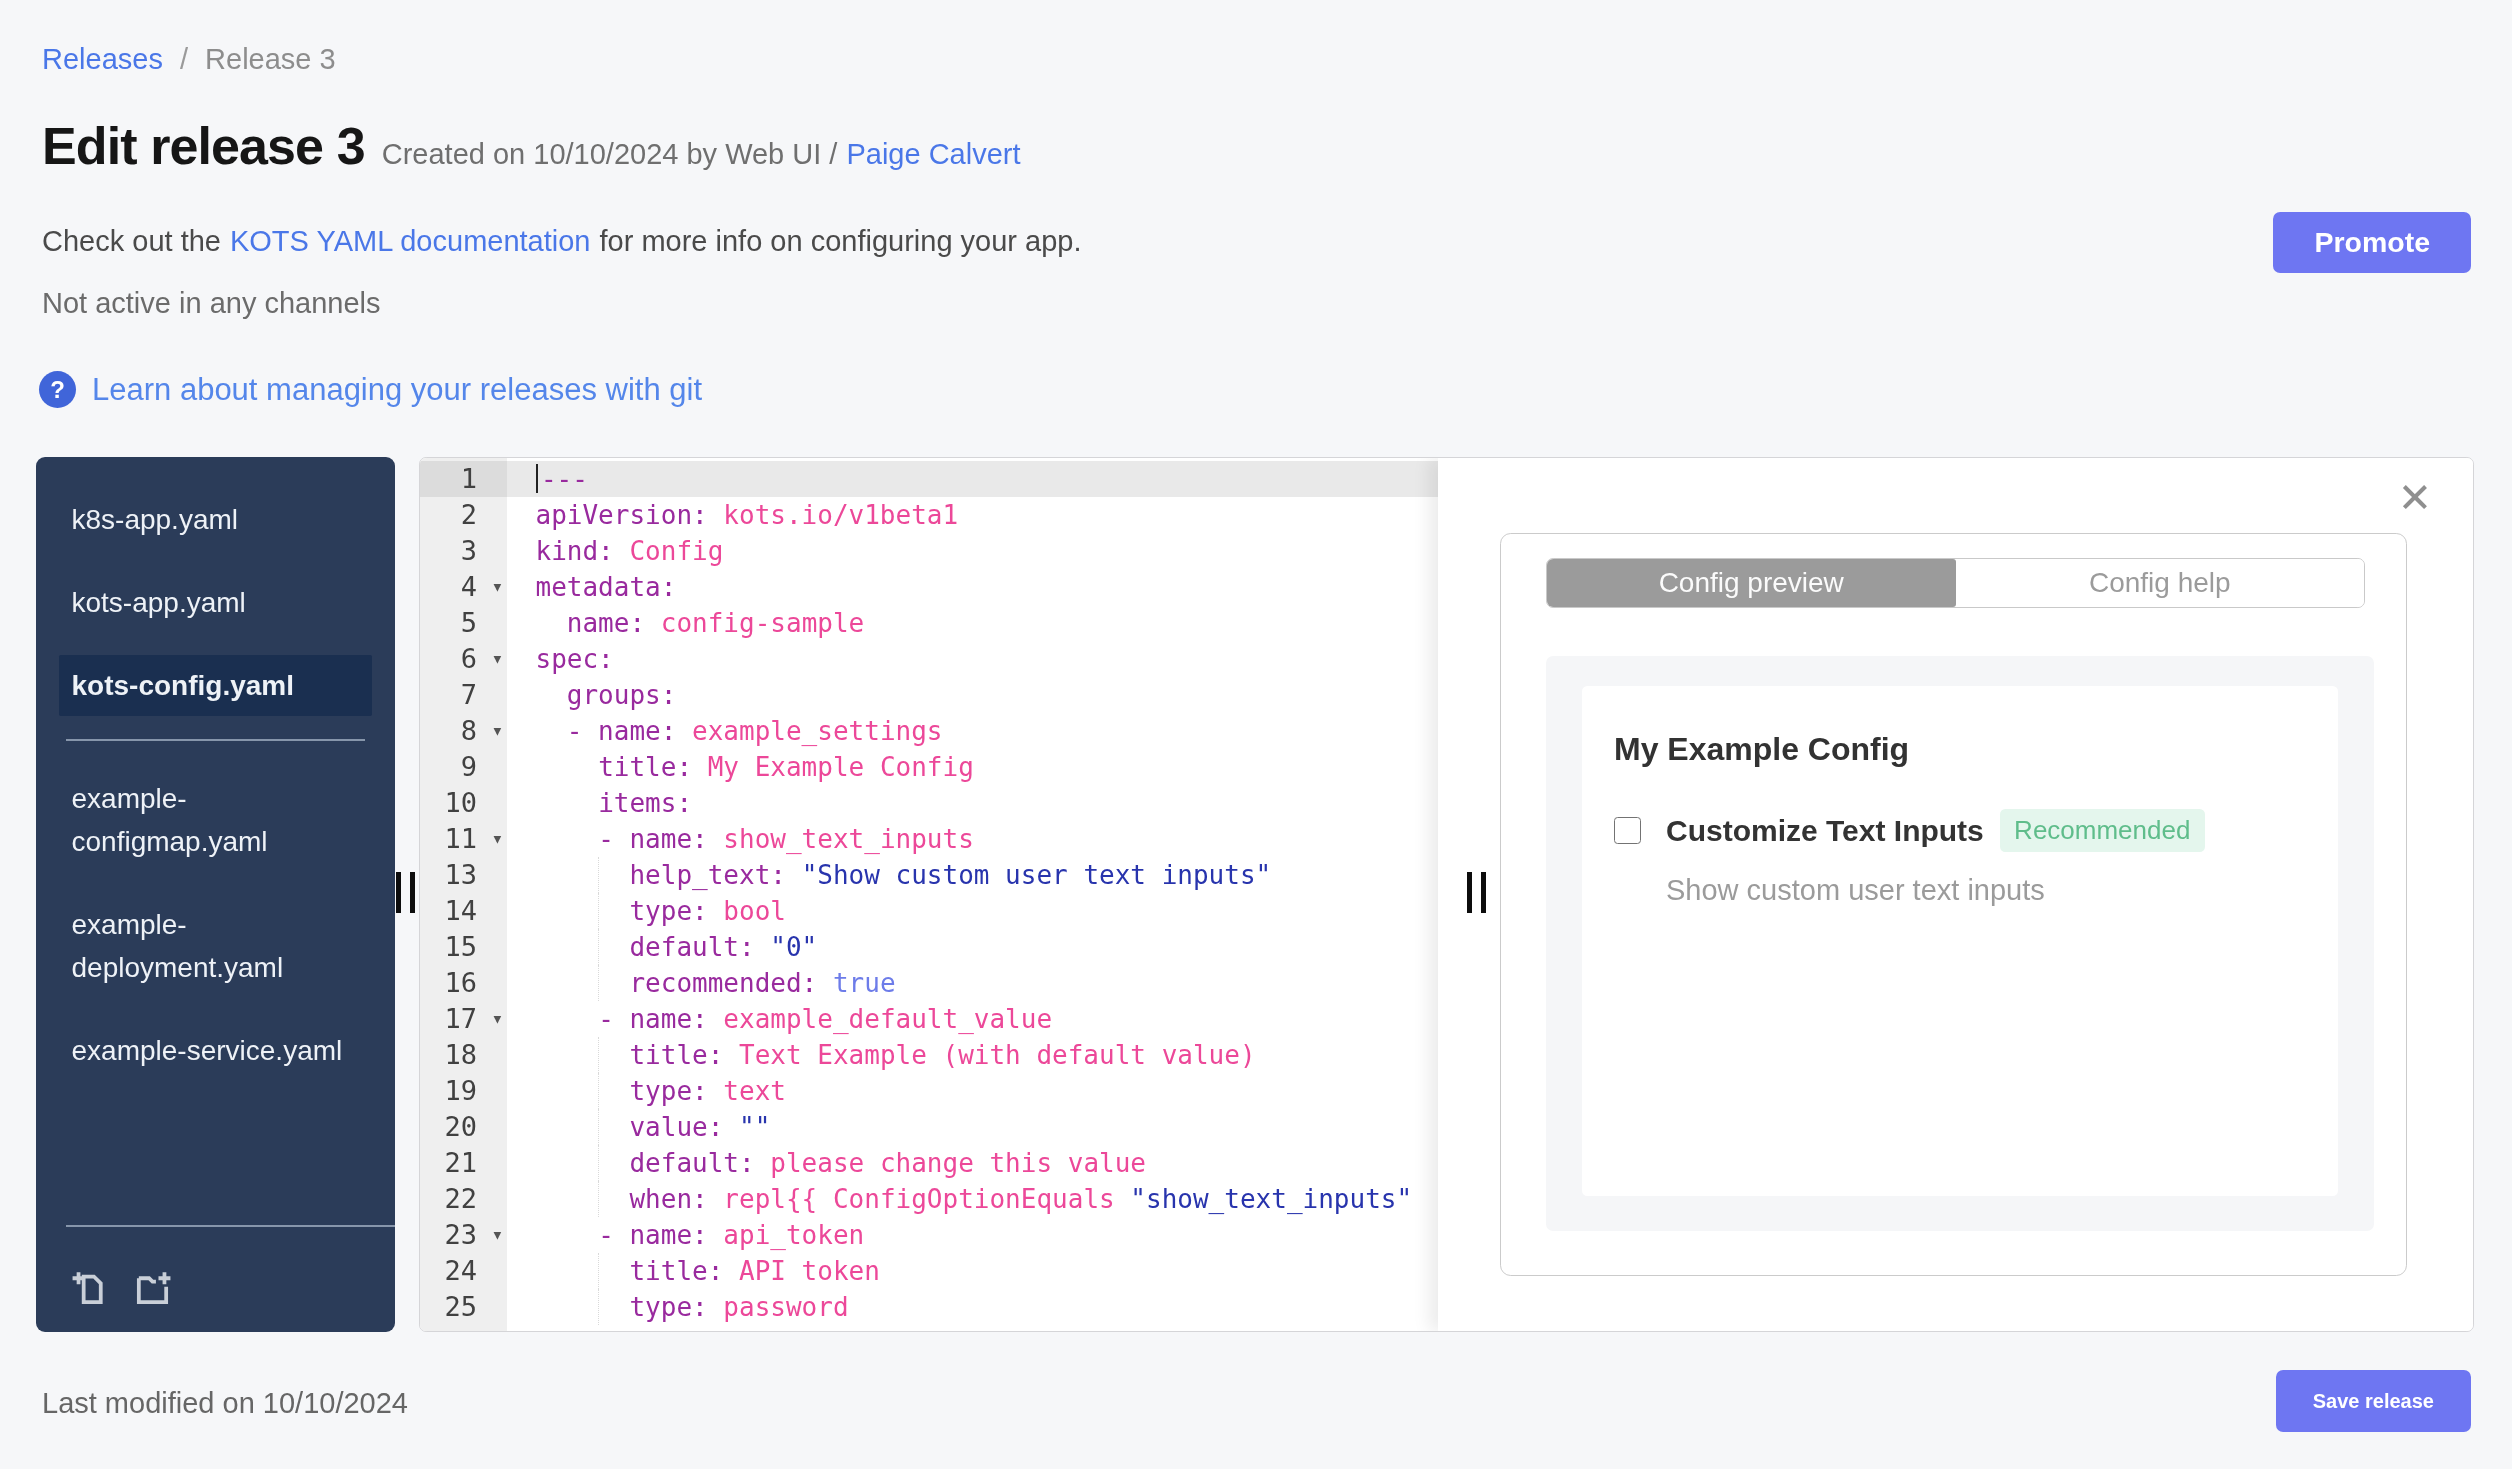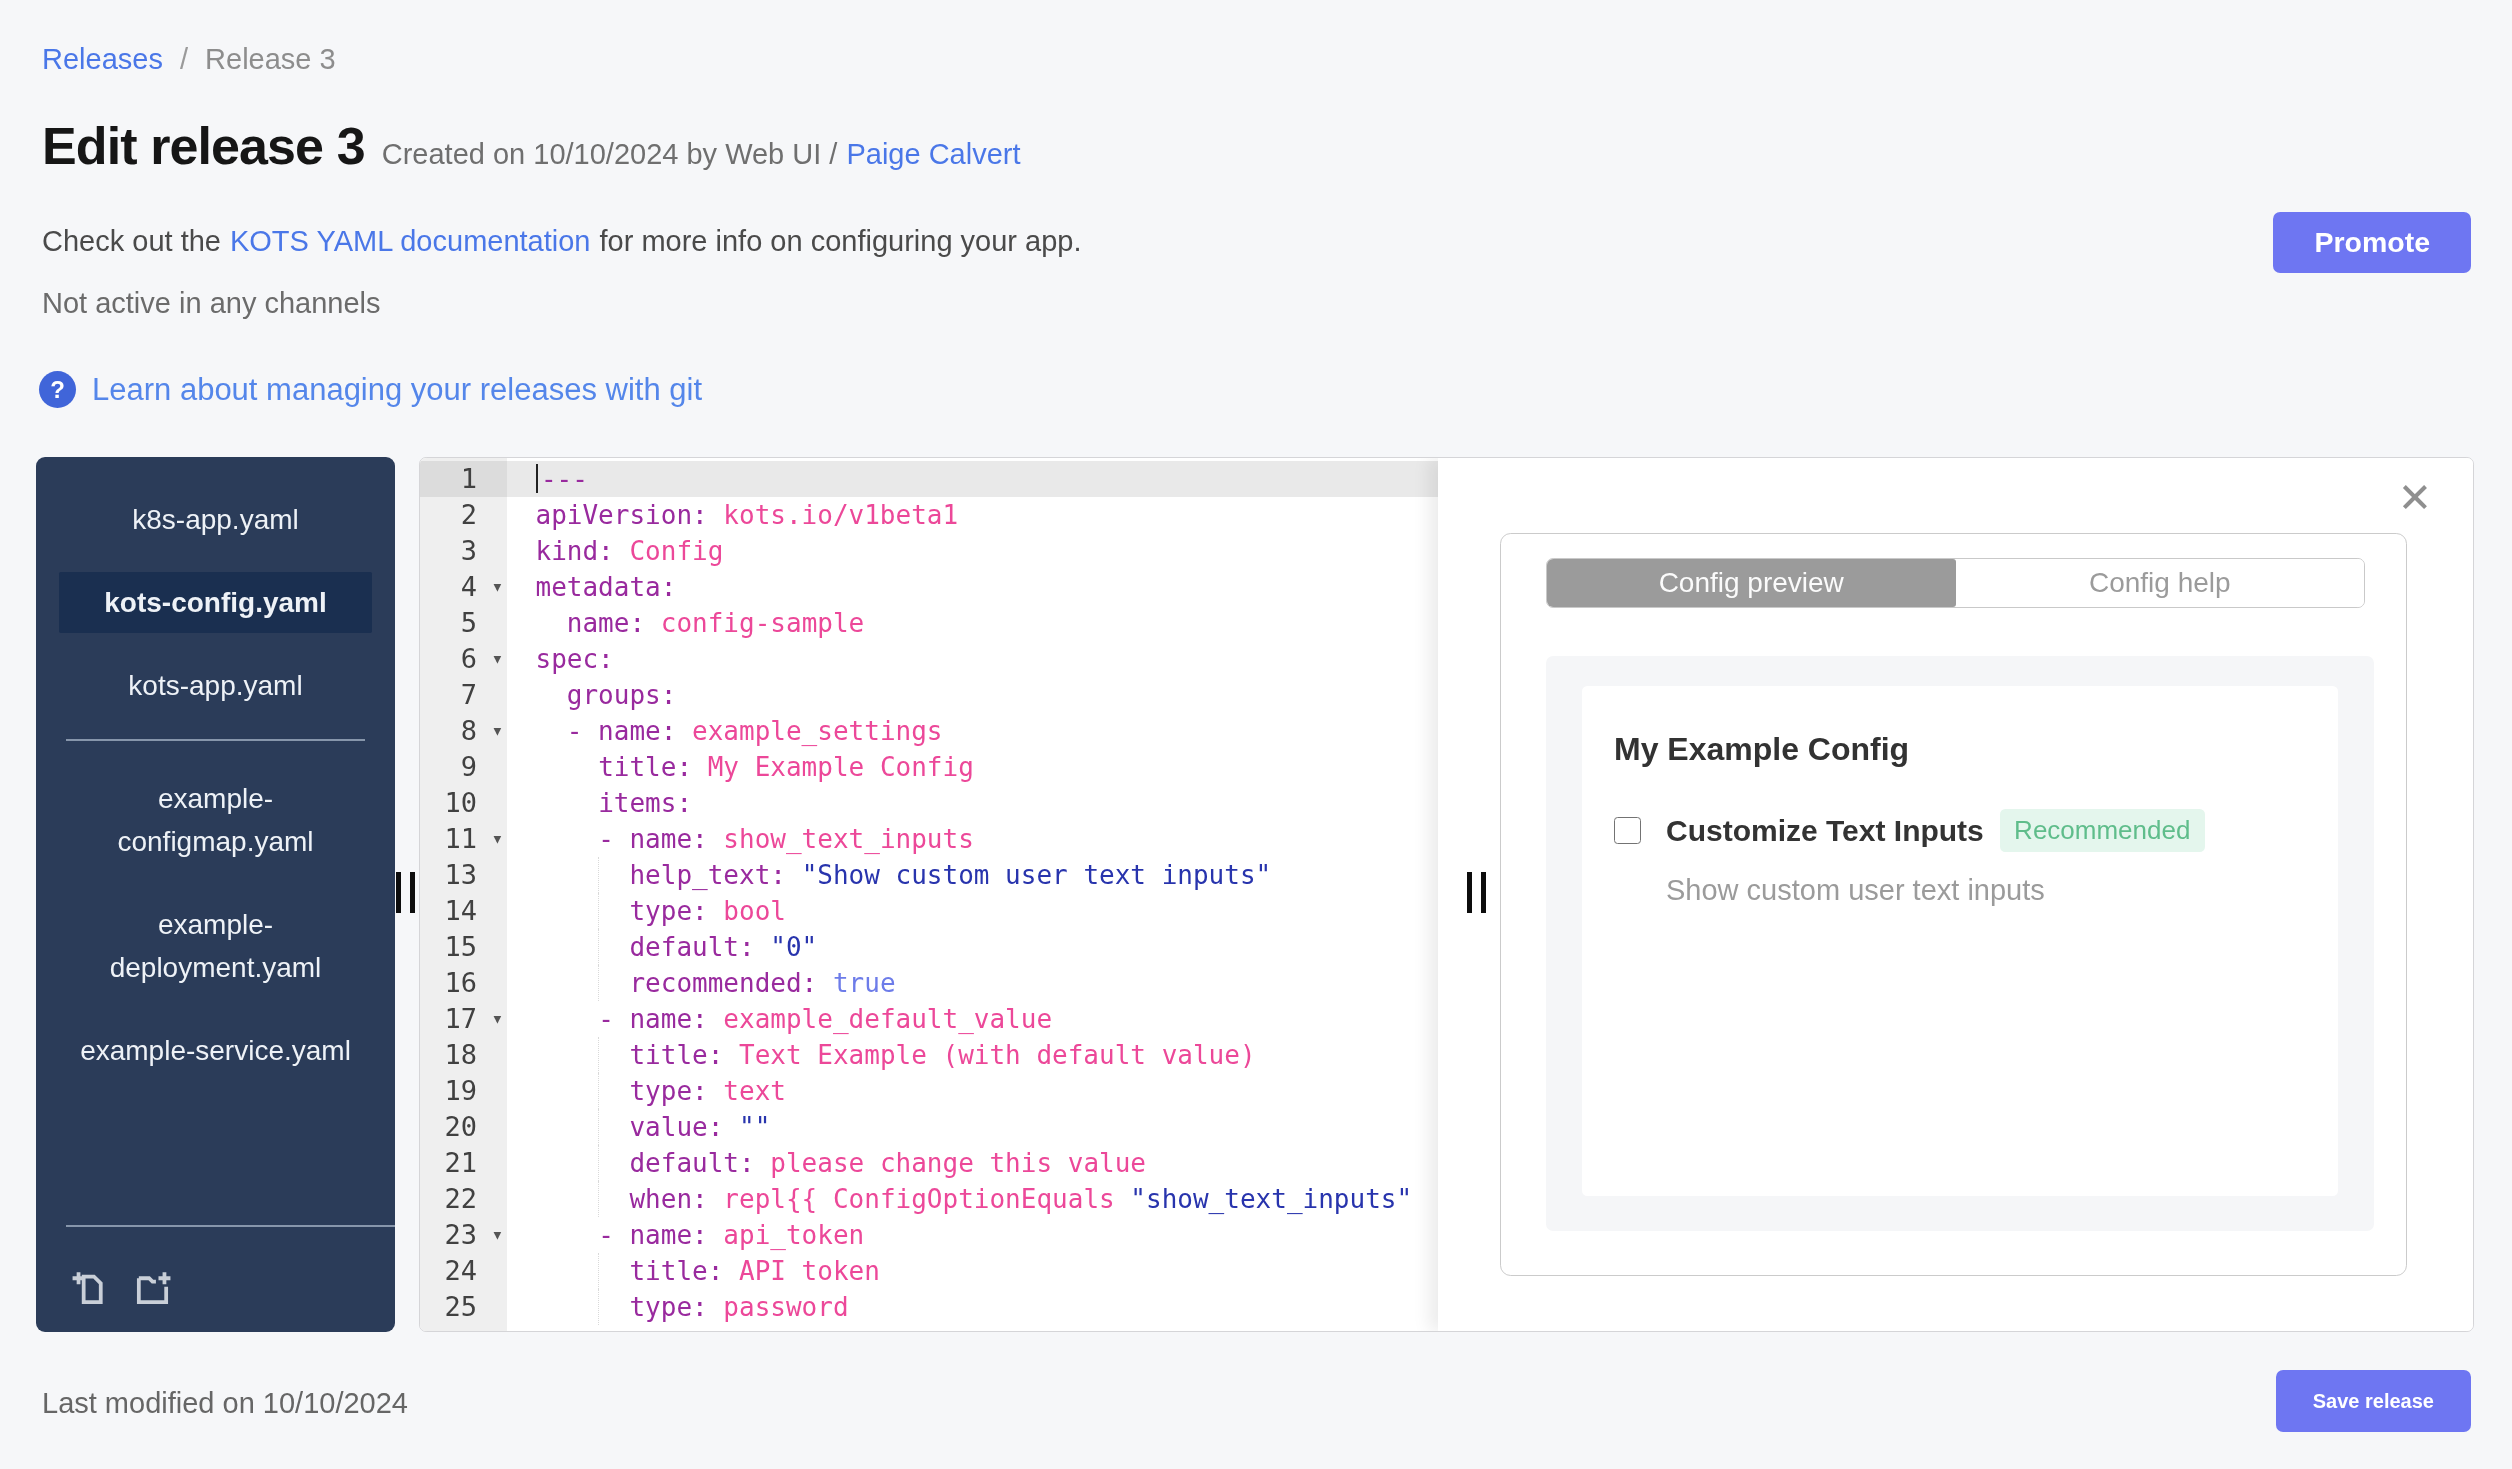--- a/index.html
+++ b/index.html
@@ -40,21 +40,21 @@
   .btn {
     border:none; border-radius:7.1px; background:var(--accent,#6e76f2);
     color:#fff; font-family:"Liberation Sans",sans-serif; font-weight:bold; cursor:pointer;
   }
   .promote { position:absolute; right:41px; top:212px; height:61px; padding:0 41px; font-size:28.5px; }
   .save    { position:absolute; right:41px; top:1370px; height:62px; padding:0 37px; font-size:20px; }
 
   
   .sidebar {
     position:absolute; left:36px; top:457px; width:359px; height:875px;
-    background:var(--sidebarBg,#2b3c59); border-radius:9px;text-align:center;
+    background:var(--sidebarBg,#2b3c59); border-radius:9px;
   }
   #file-list { padding:32px 23px 0 23px; }
   .file-item {
     font-size:28px; line-height:1.55; color:#eef2f7;
     padding:9px 12.5px; margin-bottom:21.4px; cursor:pointer; overflow-wrap:break-word;
   }
   .file-item.selected { background:var(--sidebarSel,#1a2f50); font-weight:bold; border-radius:1.8px; }
   .sb-divider { height:1.8px; background:#8796ab; margin:23px 7.1px 27px 7.1px; }
   .sb-divider.bottom { position:absolute; left:30px; right:0; bottom:105px; margin:0; }
   .sb-actions { position:absolute; left:34px; bottom:23px; display:flex; gap:21.4px; }
@@ -158,22 +158,22 @@
   <p class="channels">Not active in any channels</p>
 
   <div class="git-row">
     <span class="qicon">?</span>
     <a class="git-link">Learn about managing your releases with git</a>
   </div>
 
   <aside class="sidebar">
     <div id="file-list">
         <div class="file-item">k8s-app.yaml</div>
+        <div class="file-item">kots-app.yaml</div>
         <div class="file-item selected">kots-config.yaml</div>
-        <div class="file-item">kots-app.yaml</div>
         <div class="sb-divider"></div>
         <div class="file-item">example-configmap.yaml</div>
         <div class="file-item">example-deployment.yaml</div>
         <div class="file-item">example-service.yaml</div>
       </div>
     <div class="sb-divider bottom"></div>
     <div class="sb-actions">
       <span>
         <svg width="41" height="41" viewBox="0 0 24 24" fill="none" stroke="#c9cfd8" stroke-width="2.2">
           <path d="M8 5h6l4 4v11H8z"></path>

